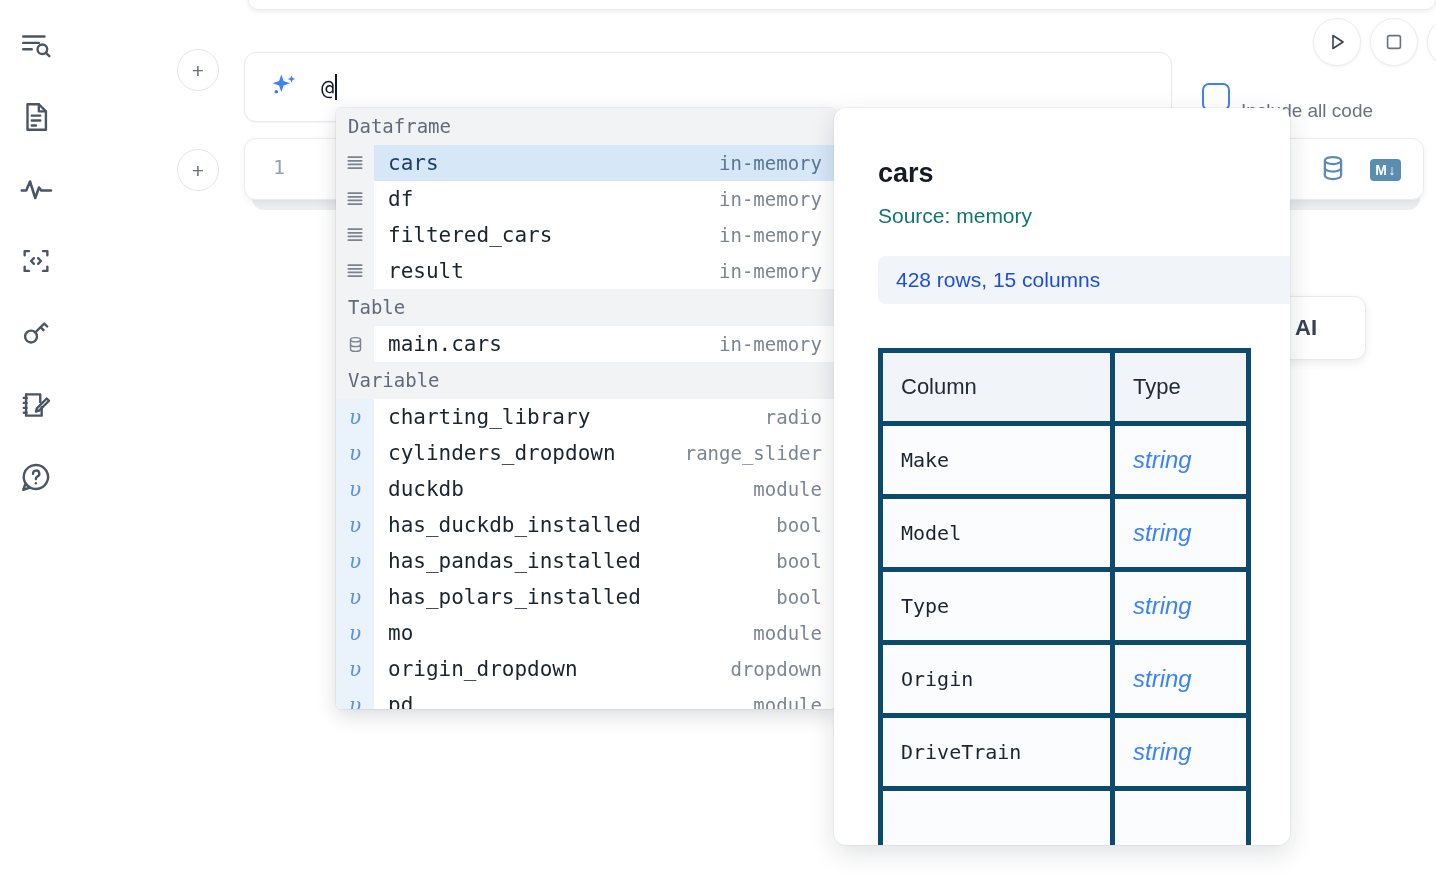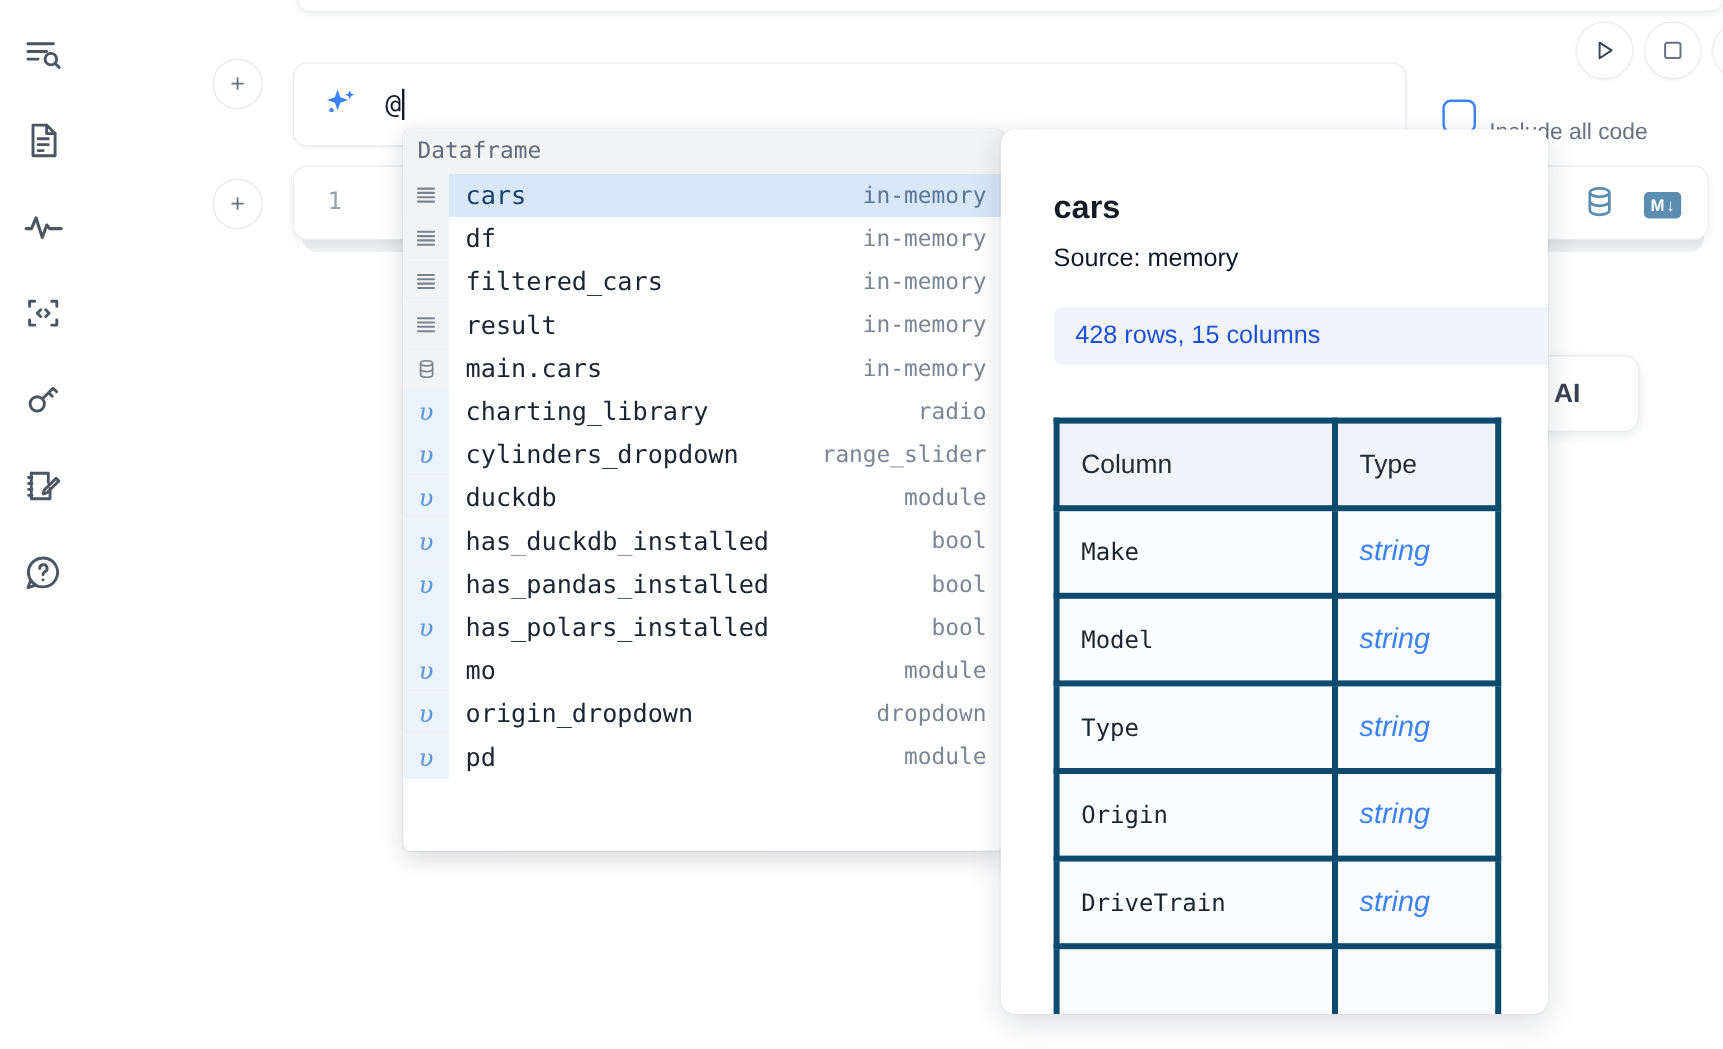--- a/index.html
+++ b/index.html
@@ -156,21 +156,21 @@
     background: #ffffff; border-radius: 12px;
     box-shadow: 0 8px 26px rgba(16,24,40,.13), 0 0 0 1px rgba(16,24,40,.04);
     overflow: hidden;
   }
   .info-title {
     position: absolute; left: 44px; top: 50px;
     font-size: 27px; font-weight: 700; color: #141a26;
   }
   .info-source {
     position: absolute; left: 44px; top: 96px;
-    font-size: 21px; color: #0f172a;
+    font-size: 21px; color: #0f766e;
   }
   .info-shape {
     position: absolute; left: 44px; top: 148px; width: 420px; height: 48px;
     background: #f1f4f8; border-radius: 7px;
     display: flex; align-items: center; padding-left: 18px;
     box-sizing: border-box; font-size: 21px; color: #1d4ed8;
   }
   .info-table {
     position: absolute; left: 44px; top: 240px; width: 368px;
     border-collapse: collapse; table-layout: fixed;
@@ -340,31 +340,33 @@
       </div>
       <div class="ac-item">
         <span class="ac-gutter">
           <svg width="20" height="20" viewBox="0 0 24 24" fill="none" stroke="currentColor" stroke-width="2.1" stroke-linecap="round">
             <path d="M4 5h16M4 9.3h16M4 13.6h16M4 18h16"></path>
           </svg>
         </span>
         <span class="ac-name">result</span>
         <span class="ac-type">in-memory</span>
       </div>
+      <div class="ac-section">Table</div>
       <div class="ac-item">
         <span class="ac-gutter">
           <svg width="19" height="19" viewBox="0 0 24 24" fill="none" stroke="currentColor" stroke-width="1.8">
             <ellipse cx="12" cy="6" rx="6.3" ry="2.7"></ellipse>
             <path d="M5.7 6v12c0 1.5 2.8 2.7 6.3 2.7s6.3-1.2 6.3-2.7V6"></path>
             <path d="M5.7 12c0 1.5 2.8 2.7 6.3 2.7s6.3-1.2 6.3-2.7"></path>
           </svg>
         </span>
         <span class="ac-name">main.cars</span>
         <span class="ac-type">in-memory</span>
       </div>
+      <div class="ac-section">Variable</div>
       <div class="ac-item var">
         <span class="ac-gutter">
           <span class="v-glyph">υ</span>
         </span>
         <span class="ac-name">charting_library</span>
         <span class="ac-type">radio</span>
       </div>
       <div class="ac-item var">
         <span class="ac-gutter">
           <span class="v-glyph">υ</span>

